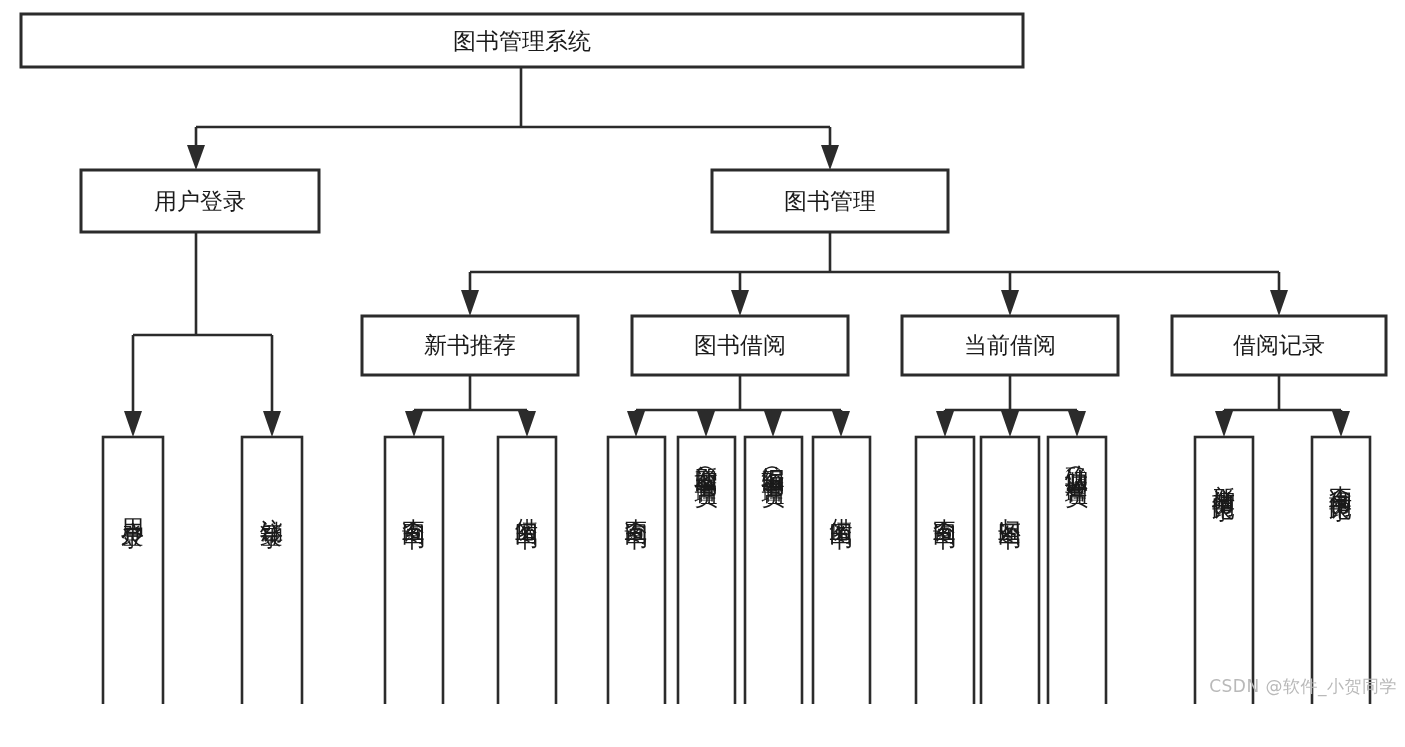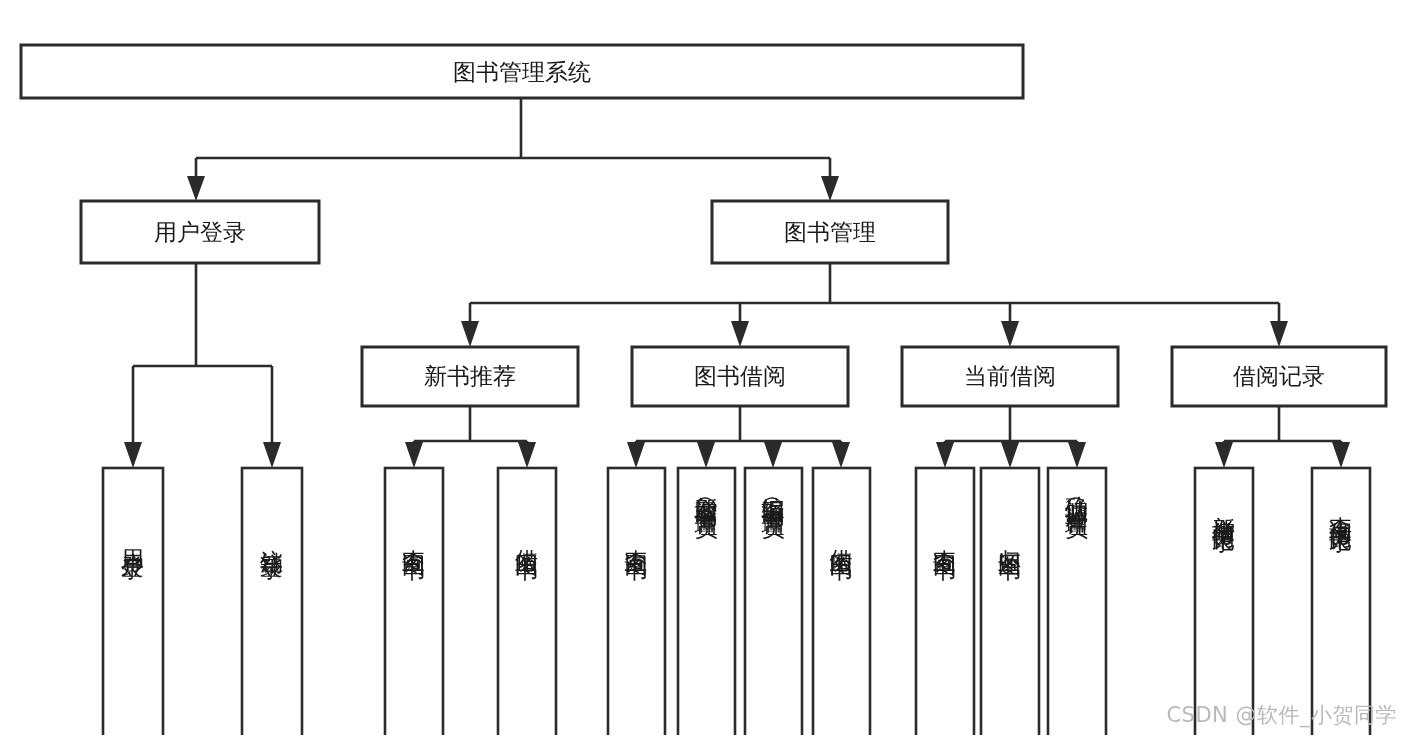--- a/index.html
+++ b/index.html
@@ -8,21 +8,20 @@
     padding: 0;
     background: #ffffff;
   }
   #canvas-wrap {
     position: relative;
     width: 1405px;
     height: 704px;
     background: #ffffff;
     overflow: hidden;
     font-family: "DejaVu Sans", "Liberation Sans", sans-serif;
-    margin-top: 31px;
   }
   svg#diagram {
     position: absolute;
     top: 0;
     left: 0;
     width: 1405px;
     height: 747px;
     display: block;
   }
   .node-rect {
@@ -69,21 +68,21 @@
     display: flex;
     align-items: flex-start;
     justify-content: center;
     pointer-events: none;
   }
   .watermark {
     position: absolute;
     right: 8px;
     bottom: 6px;
     font-family: "DejaVu Sans", "Liberation Sans", sans-serif;
-    font-size: 21px;
+    font-size: 17px;
     color: #b9b9b9;
     white-space: nowrap;
     letter-spacing: 0.5px;
   }
 </style>
 </head>
 <body>
 
 <div id="canvas-wrap">
 

